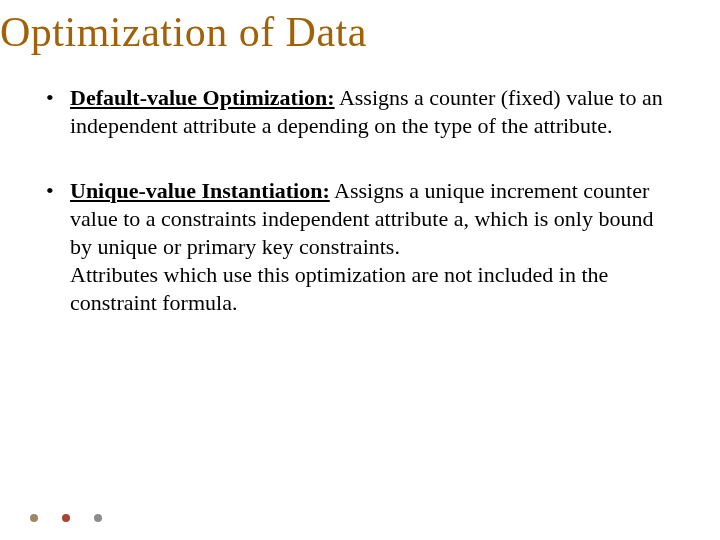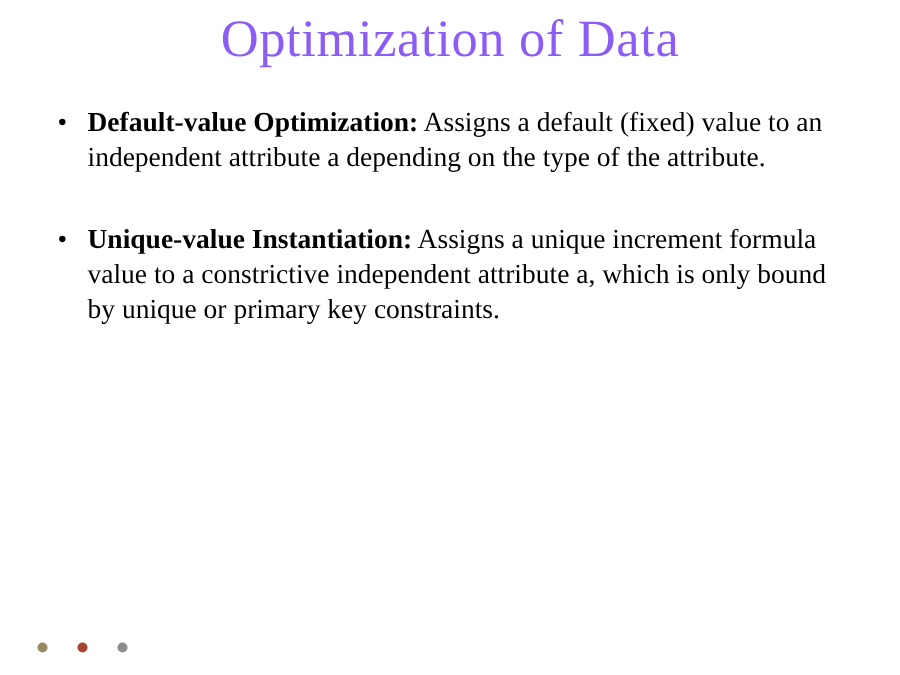--- a/index.html
+++ b/index.html
@@ -15,24 +15,24 @@
       color: #000000;
       overflow: hidden;
     }
     .slide {
       width: 100%;
       height: 100%;
       position: relative;
       padding: 0;
     }
     .title {
-      text-align: center;
+      text-align: left;
       font-size: 42px;
       line-height: 1.15;
-      color: #8b5cf6;
+      color: #a16207;
       padding-top: 8px;
       font-weight: 400;
       letter-spacing: 0.5px;
     }
     .content {
       padding: 28px 40px 0 40px;
     }
     ul.bullets {
       list-style: none;
     }
@@ -47,20 +47,21 @@
     ul.bullets > li::before {
       content: "•";
       position: absolute;
       left: 6px;
       top: 0;
       font-size: 22px;
       color: #000;
     }
     .term {
       font-weight: 700;
+      text-decoration: underline;
     }
     .corner-dots {
       position: absolute;
       left: 30px;
       bottom: 18px;
       display: flex;
       gap: 24px;
     }
     .dot {
       width: 8px;
@@ -77,26 +78,27 @@
 <div class="slide">
 
   <h1 class="title">
     <span>Optimization of Data</span><br>
   </h1>
 
   <div class="content">
     <ul class="bullets">
 
       <li>
-        <span class="term">Default-value Optimization:</span><span> Assigns a default (fixed) value to an independent attribute a depending on the type of the attribute.</span>
+        <span class="term">Default-value Optimization:</span><span> Assigns a counter (fixed) value to an independent attribute a depending on the type of the attribute.</span>
       </li>
 
       <li>
-        <span class="term">Unique-value Instantiation:</span><span> Assigns a unique increment formula value to a constrictive independent attribute a, which is only bound by unique or primary key constraints.</span>
+        <span class="term">Unique-value Instantiation:</span><span> Assigns a unique increment counter value to a constraints independent attribute a, which is only bound by unique or primary key constraints.</span>
         <br>
+        <span>Attributes which use this optimization are not included in the constraint formula.</span>
       </li>
 
     </ul>
   </div>
 
   <div class="corner-dots">
     <span class="dot brown"></span>
     <span class="dot red"></span>
     <span class="dot gray"></span>
   </div>

